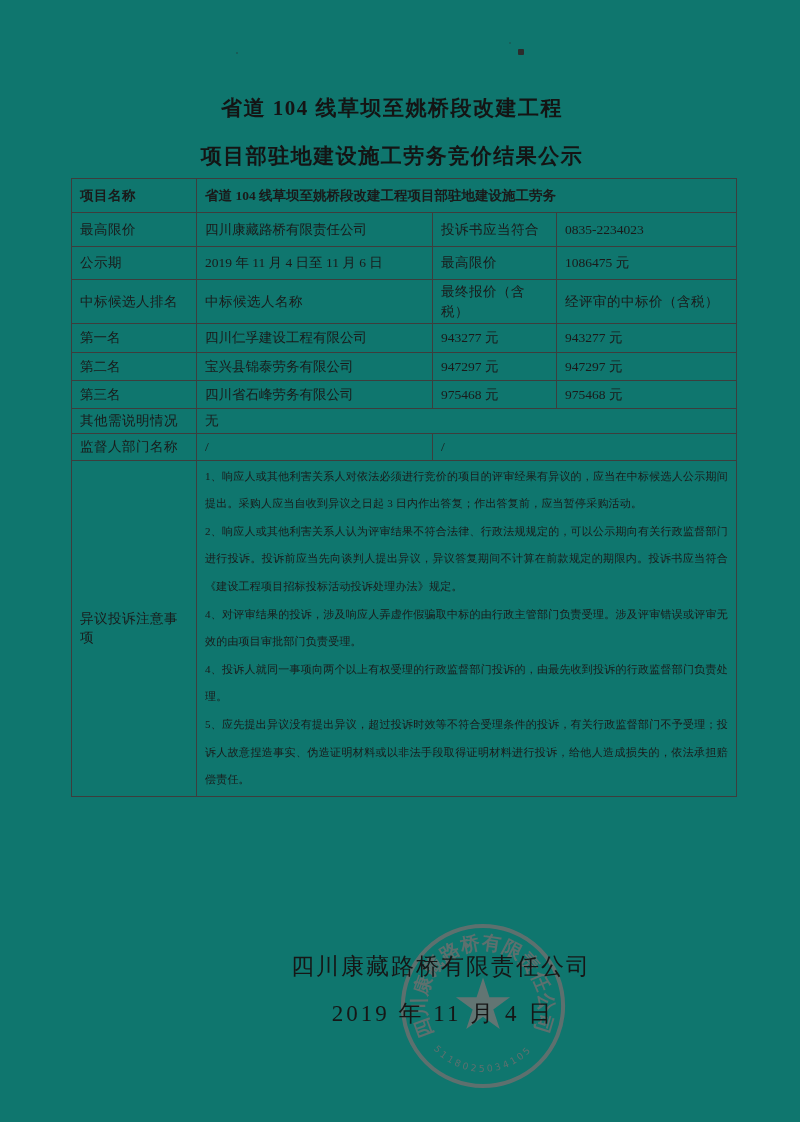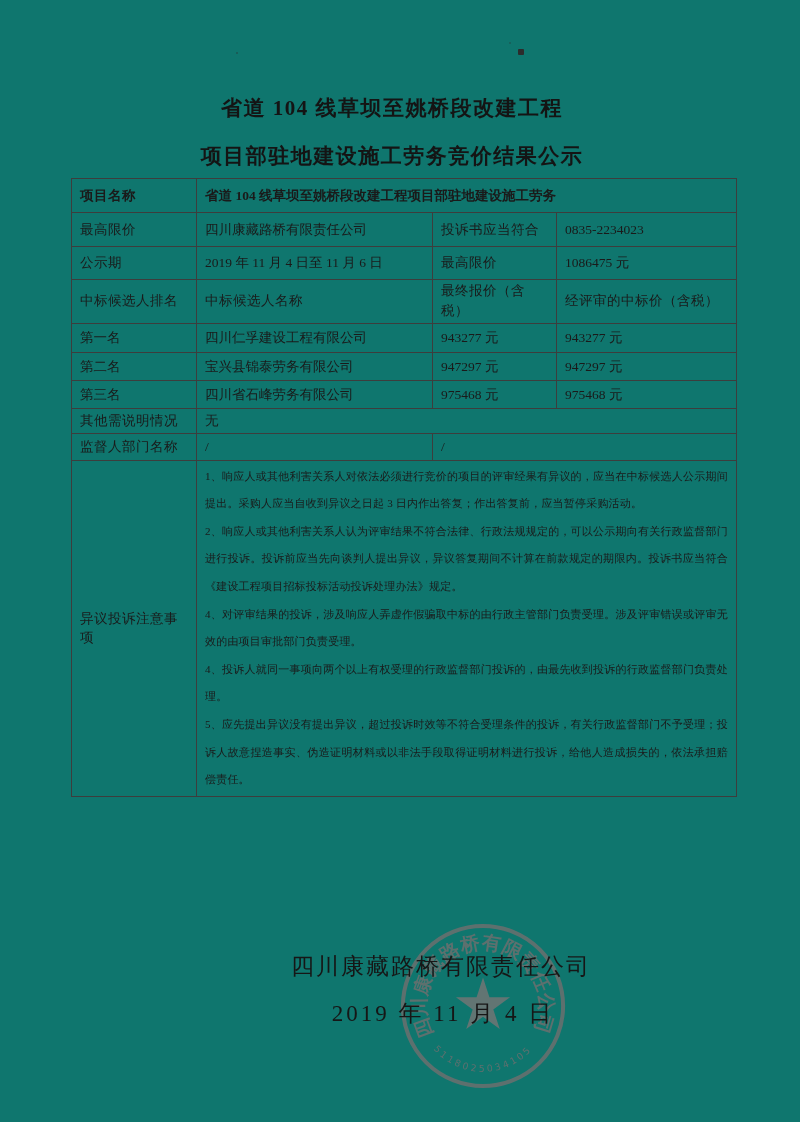--- a/index.html
+++ b/index.html
@@ -27,21 +27,21 @@
     border:1.6px solid #3d3d3d;
     vertical-align:middle;
     padding:2px 8px;
     font-size:13.5px;
     line-height:1.45;
     color:#1a1a1a;
     overflow:hidden;
   }
   td.lbl{letter-spacing:0.5px;}
   tr.r1{height:34px;font-weight:bold;} tr.r2{height:34px;} tr.r3{height:51px;}
-  tr.r4{height:33px;} tr.r5{height:26px;font-family:Liberation Mono, monospace;} tr.r6{height:29px;}
+  tr.r4{height:33px;} tr.r5{height:26px;} tr.r6{height:29px;}
   tr.r7{height:28px;} tr.r8{height:28px;} tr.r9{height:23px;margin-top:48px;}
   tr.r10{height:27px;}
   td.bigcell{
     vertical-align:top;
     padding:7px 11px 4px 11px;
   }
   td.bigcell p{
     margin:0;
     font-size:11px;
     line-height:27.6px;

